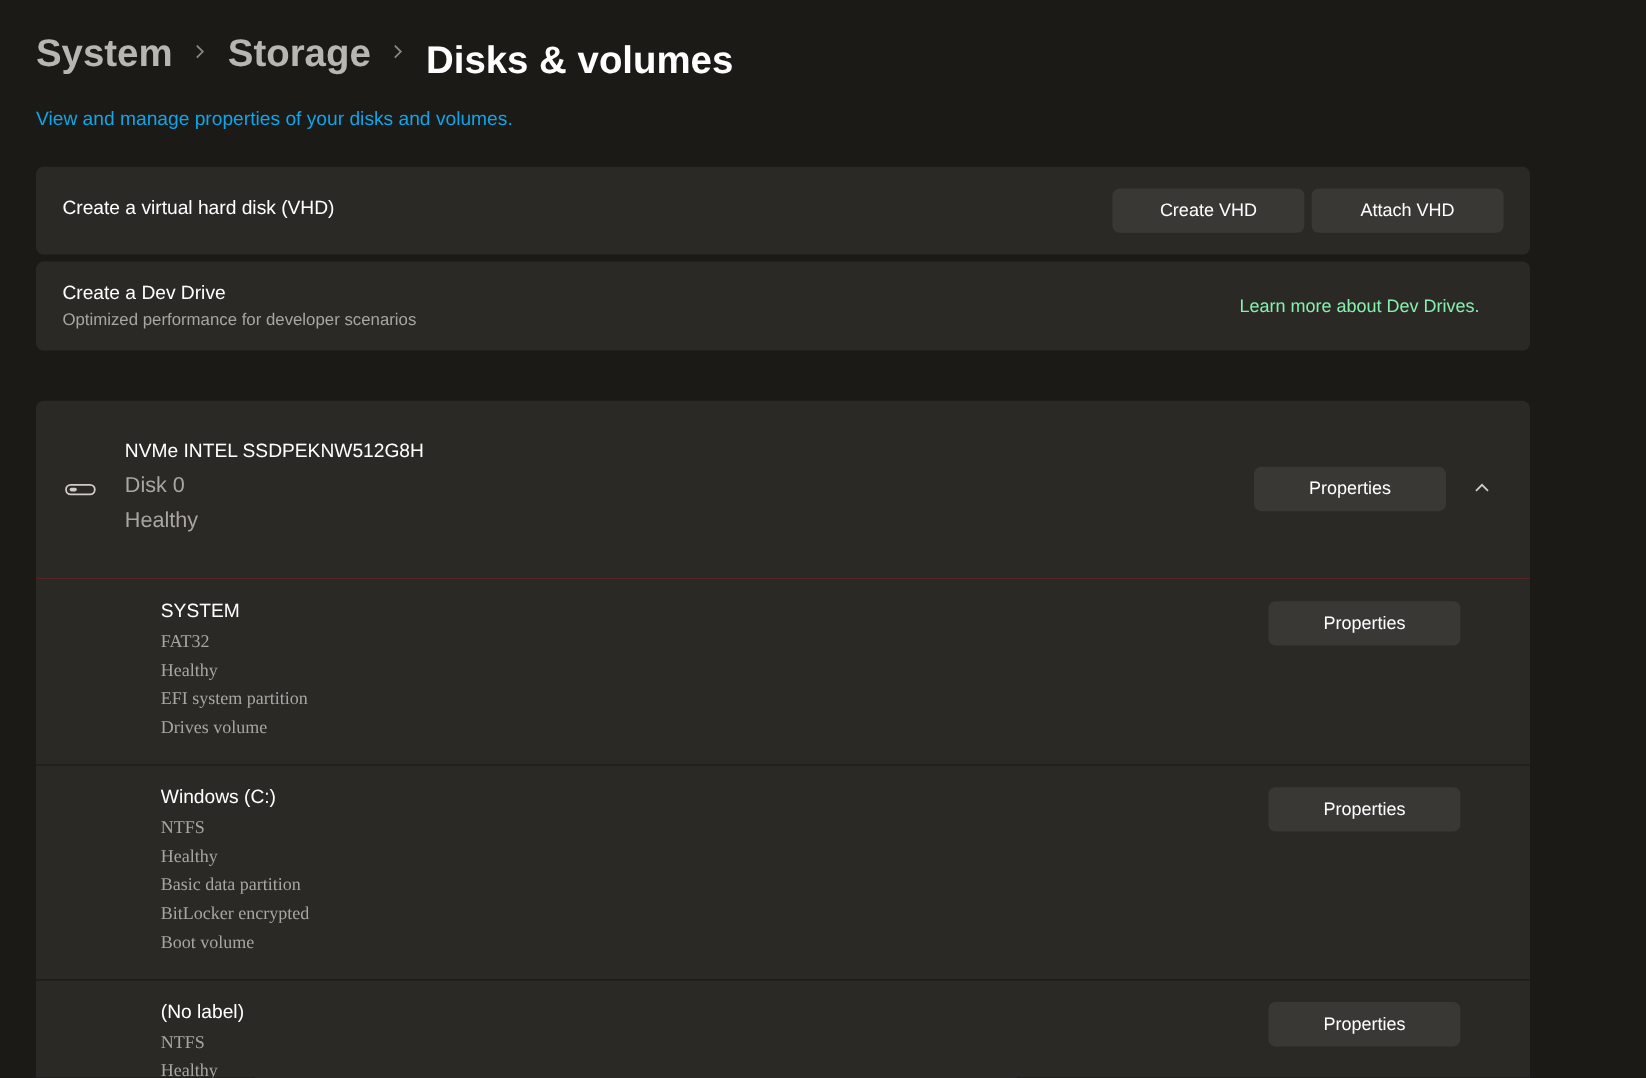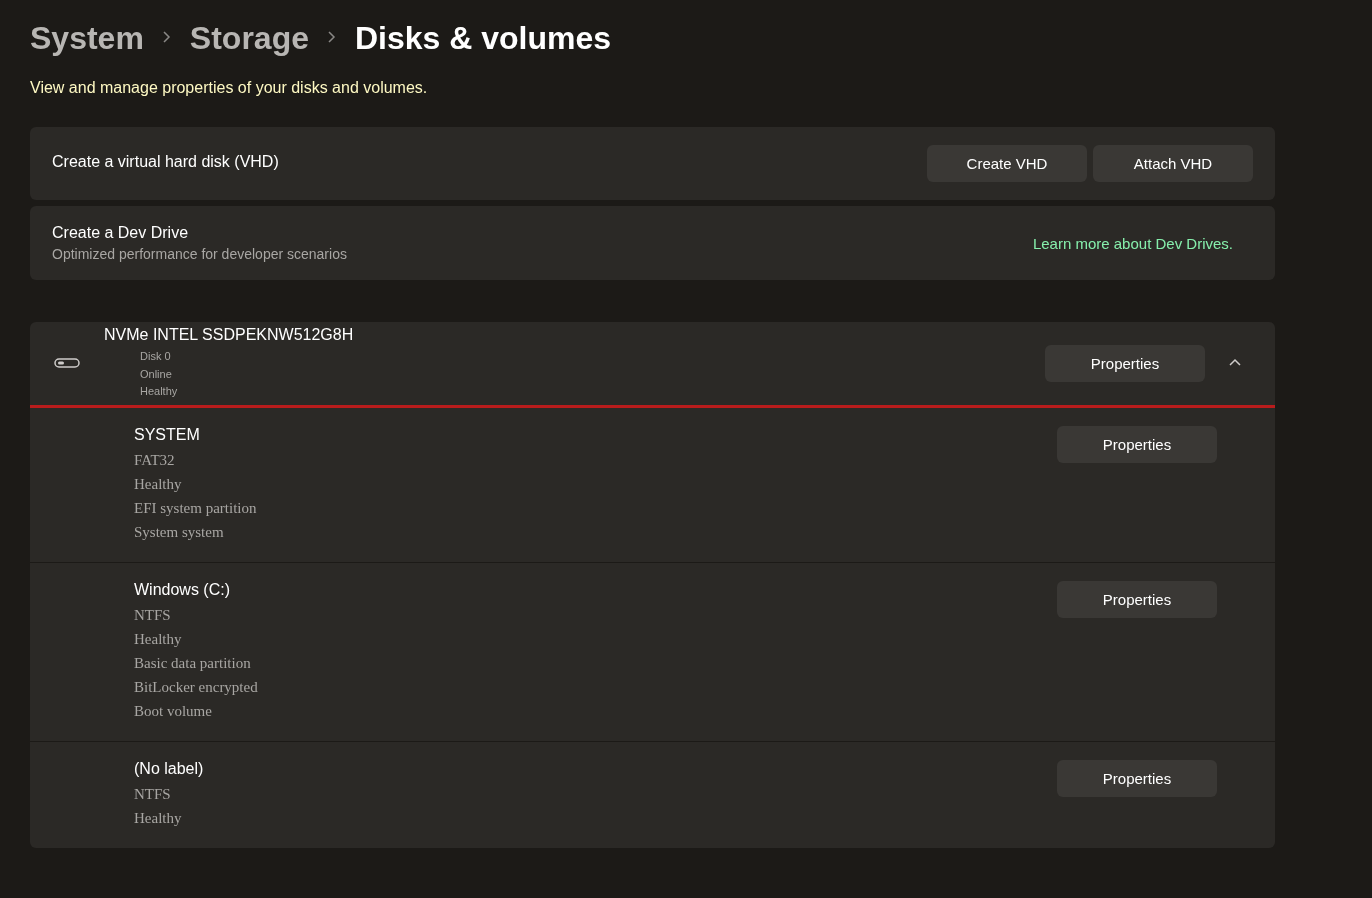--- a/index.html
+++ b/index.html
@@ -25,29 +25,30 @@
     .breadcrumb-link {
       font-size: 32px;
       font-weight: 600;
       color: #b8b6b3;
       cursor: pointer;
     }
     .breadcrumb-current {
       font-size: 32px;
       font-weight: 600;
       color: #ffffff;
+      margin-top: 12px;
     }
     .breadcrumb-sep {
       font-size: 18px;
       color: #8a8886;
       display: inline-block;
     }
     .subtitle {
       font-size: 16px;
-      color: #fef9c3;
+      color: #0ea5e9;
       margin-bottom: 30px;
     }
     .card {
       background: #2b2926;
       border-radius: 6px;
       padding: 18px 22px;
       margin-bottom: 6px;
       display: flex;
       align-items: center;
       justify-content: space-between;
@@ -82,24 +83,24 @@
       cursor: pointer;
       min-width: 160px;
     }
     .disk-section {
       margin-top: 42px;
       width: 1245px;
     }
     .disk-header {
       background: #2b2926;
       border-radius: 6px 6px 0 0;
-      padding: 4px 22px;
-      display: flex;
-      align-items: center;
-      border-bottom: 3px solid #b91c1c;
+      padding: 34px 22px;
+      display: flex;
+      align-items: center;
+      border-bottom: 1px solid #b91c1c;
     }
     .disk-icon {
       width: 30px;
       margin-right: 22px;
       display: flex;
       align-items: center;
       justify-content: center;
     }
     .disk-icon-svg {
       width: 26px;
@@ -107,24 +108,23 @@
     }
     .disk-info {
       flex: 1;
     }
     .disk-name {
       font-size: 16px;
       color: #ffffff;
       margin-bottom: 4px;
     }
     .disk-line {
-      font-size: 11px;
+      font-size: 18px;
       color: #a8a6a3;
       line-height: 1.6;
-      margin-left: 36px;
     }
     .disk-actions {
       display: flex;
       align-items: center;
       gap: 12px;
     }
     .expand-btn {
       background: transparent;
       border: none;
       color: #cfccca;
@@ -208,42 +208,41 @@
   <div class="disk-header">
     <div class="disk-icon">
       <svg class="disk-icon-svg" viewBox="0 0 26 14">
         <rect x="1" y="3" width="24" height="8" rx="4" fill="none" stroke="#cfccca" stroke-width="1.5"></rect>
         <rect x="4" y="5.5" width="6" height="3" rx="1.5" fill="#cfccca"></rect>
       </svg>
     </div>
     <div class="disk-info">
       <div class="disk-name">NVMe INTEL SSDPEKNW512G8H</div>
       <div class="disk-line">Disk 0</div>
-      <div class="disk-line">Online</div>
       <div class="disk-line">Healthy</div>
     </div>
     <div class="disk-actions">
       <button class="btn">Properties</button>
       <button class="expand-btn">
         <span>
           <svg width="14" height="10" viewBox="0 0 14 10">
               <path d="M2 7 L7 2 L12 7" stroke="#cfccca" stroke-width="1.5" fill="none"></path>
             </svg>
         </span>
       </button>
     </div>
   </div>
 
   <div class="volume-row">
     <div class="volume-info">
       <div class="volume-name">SYSTEM</div>
       <div class="volume-line">FAT32</div>
       <div class="volume-line">Healthy</div>
       <div class="volume-line">EFI system partition</div>
-      <div class="volume-line">System system</div>
+      <div class="volume-line">Drives volume</div>
     </div>
     <button class="btn row-props-btn">Properties</button>
   </div>
 
   <div class="volume-row">
     <div class="volume-info">
       <div class="volume-name">Windows (C:)</div>
       <div class="volume-line">NTFS</div>
       <div class="volume-line">Healthy</div>
       <div class="volume-line">Basic data partition</div>

